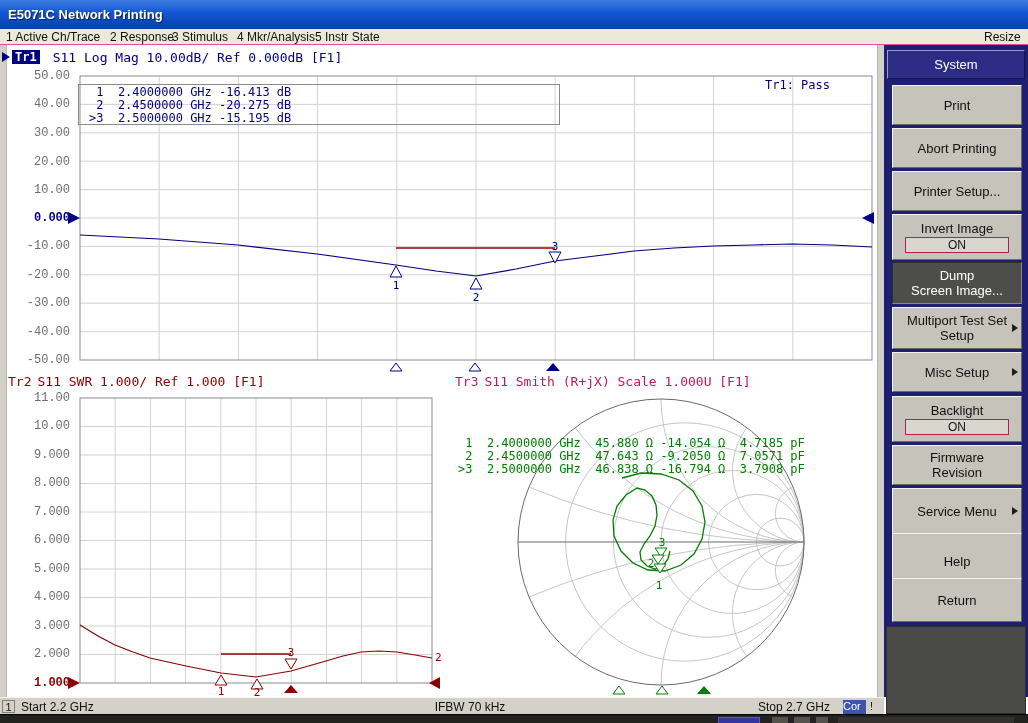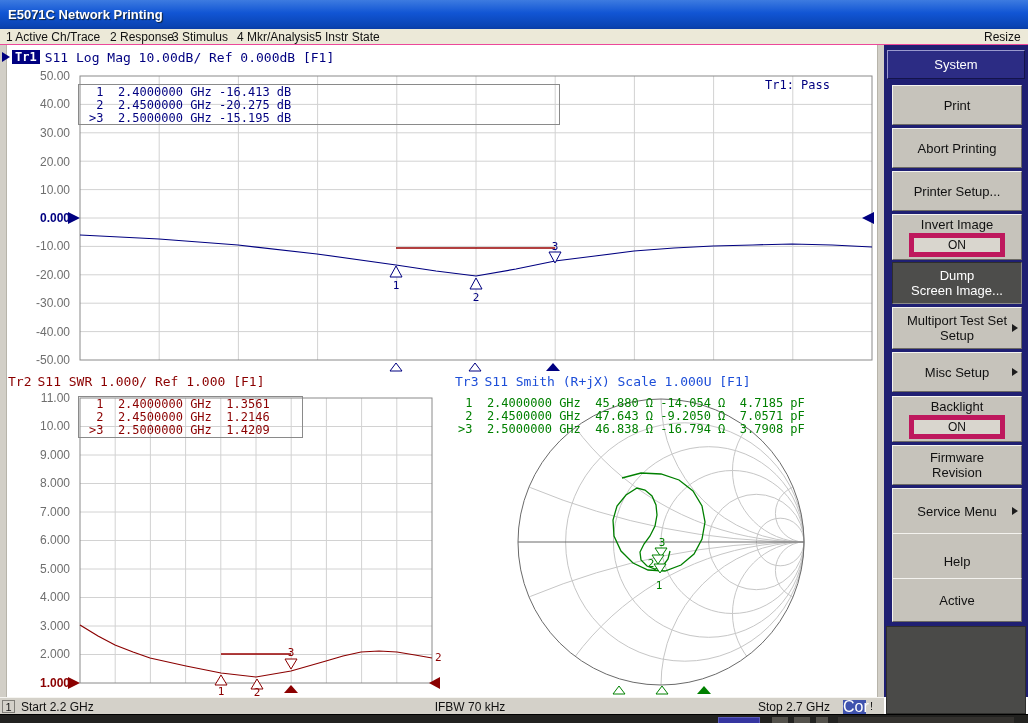--- a/index.html
+++ b/index.html
@@ -19,71 +19,71 @@
   .menubar span { position:absolute; top:1px; white-space:nowrap; }
 
   
   .display { position:absolute; left:0; top:45px; width:884px; height:652px; background:#fff; }
   .bezel-l { position:absolute; left:0; top:45px; width:7px; height:652px; background:#d2cfc7; border-right:1px solid #b7b4aa; }
   .bezel-r { position:absolute; left:877px; top:45px; width:7px; height:652px; background:#d2cfc7; border-left:1px solid #b7b4aa; }
 
   .tr-header { position:absolute; height:14px; display:flex; align-items:center; white-space:pre; }
   .tr1-header { left:2px; top:50px; color:#000080; }
   .tr2-header { left:8px; top:374px; color:#8b0000; }
-  .tr3-header { left:455px; top:374px; color:#1d4ed8;text-align:center; }
+  .tr3-header { left:455px; top:374px; color:#be185d;text-align:center; }
   .tr-header .lbl { font-family:"DejaVu Sans Mono",monospace; font-size:13px; }
   .tr-arrow { width:0; height:0; border-top:5px solid transparent; border-bottom:5px solid transparent;
               border-left:8px solid #000080; margin-right:2px; }
   .tr-name-box { background:#000080; color:#fff; font-family:"DejaVu Sans Mono",monospace;
-                 font-size:12px; font-weight:bold; padding:0 3px; margin-right:5px; }
+                 font-size:12px; font-weight:bold; padding:0 3px; margin-right:13px; }
 
   .ytick { position:absolute; left:6px; width:64px; text-align:right;
-           font-family:Liberation Sans, sans-serif; font-size:12px; color:#6e6e6e; line-height:13px; }
+           font-family:Liberation Mono, monospace; font-size:12px; color:#6e6e6e; line-height:13px; }
   .ytick.ref1 { color:#000080; font-weight:bold; }
   .ytick.ref2 { color:#8b0000; font-weight:bold; }
 
   .mkr-table { position:absolute; border:1px solid #8a8a8a; background:transparent; padding-left:10px; padding-top:1px; }
   .mkr-table .row, .mkr-rows .row { font-family:"DejaVu Sans Mono",monospace; font-size:12px;
            line-height:13px; white-space:pre; }
   .t1 { color:#000080; } .t2 { color:#8b0000; } .t3 { color:#008000; }
-  .mkr-rows { position:absolute; }
+  .mkr-rows { position:absolute;margin-top:40px; }
 
   .pass-label { position:absolute; left:765px; top:78px; color:#000080;
                 font-family:"DejaVu Sans Mono",monospace; font-size:12px; }
 
   svg.plots { position:absolute; left:0; top:45px; }
   .mnum { font-family:"DejaVu Sans Mono",monospace; font-size:11px; }
 
   
   .sidebar { position:absolute; left:884px; top:45px; width:144px; height:652px; background:#1f1f72; }
   .sb-header { position:absolute; left:3px; top:5px; width:138px; height:29px; background:#2c2c84;
     border:1px solid; border-color:#9a9ace #14144a #14144a #9a9ace;
     color:#fff; font-size:13px; display:flex; align-items:center; justify-content:center; }
   .sbtn { position:absolute; left:8px; width:130px; background:#c6c3bb;
     border:1px solid; border-color:#f4f3ef #6c6a64 #6c6a64 #f4f3ef;
     color:#111; font-size:13px; display:flex; flex-direction:column;
     align-items:center; justify-content:center; text-align:center; line-height:15px; }
   .sbtn.dark { background:#4d4d4b; color:#fff; border-color:#2e2e2c #8a8a86 #8a8a86 #2e2e2c; }
-  .sbtn .sub-on { width:96px; background:#d9d6ce; border:5px solid #be185d; font-size:12px;
+  .sbtn .sub-on { width:104px; background:#d9d6ce; border:1px solid #be185d; font-size:12px;
     line-height:14px; margin-top:1px; }
   .sbtn .menu-arrow { position:absolute; right:3px; top:50%; margin-top:-4px; width:0; height:0;
     border-top:4px solid transparent; border-bottom:4px solid transparent; border-left:6px solid #1c1c1c; }
   .sb-panel { position:absolute; left:2px; top:581px; width:140px; height:69px; background:#4a4a48;
     border:1px solid #2e2e2c; }
 
   
   .statusbar { position:absolute; left:0; top:697px; width:884px; height:17px; background:#d4d1c9;
     border-top:1px solid #f6f5f1; font-size:12px; color:#111; }
   .ch-box { position:absolute; left:2px; top:2px; width:13px; height:13px; border:1px solid #807e78;
     font-size:11px; text-align:center; line-height:12px; }
   .st-start { position:absolute; left:21px; top:2px; }
   .st-ifbw  { position:absolute; left:390px; top:2px; width:160px; text-align:center; }
   .st-stop  { position:absolute; left:758px; top:2px; }
   .cor-box  { position:absolute; left:843px; top:2px; width:23px; height:21px; background:#4053ae;
-    color:#fff; font-size:16px; text-align:right; line-height:13px; }
+    color:#fff; font-size:11px; text-align:left; line-height:13px; }
   .alert    { position:absolute; left:870px; top:2px; font-size:11px; }
 
   
   .bottomstrip { position:absolute; left:0; top:714px; width:1028px; height:9px; background:#222220;
     border-top:1px solid #000; }
   .bs-blue { position:absolute; left:718px; top:2px; width:42px; height:7px; background:#3535a0; border:1px solid #5a5ab8; }
   .bs-g1 { position:absolute; left:772px; top:2px; width:16px; height:7px; background:#54524c; }
   .bs-g2 { position:absolute; left:794px; top:2px; width:16px; height:7px; background:#54524c; }
   .bs-g3 { position:absolute; left:816px; top:2px; width:12px; height:7px; background:#54524c; }
   .bs-txt { position:absolute; left:838px; top:2px; width:176px; height:7px; background:#34322f; }
@@ -234,25 +234,20 @@
   <div class="ytick" style="top:648px">2.000</div>
   <div class="ytick ref2" style="top:677px">1.000</div>
 
   <div class="mkr-table" style="left:78px;top:84px;width:482px;height:41px">
     <div class="row t1"> 1  2.4000000 GHz -16.413 dB</div>
     <div class="row t1"> 2  2.4500000 GHz -20.275 dB</div>
     <div class="row t1">&gt;3  2.5000000 GHz -15.195 dB</div>
   </div>
   <div class="pass-label">Tr1: Pass</div>
 
-  <div class="mkr-table" style="left:78px;top:396px;width:225px;height:42px">
-    <div class="row t2"> 1  2.4000000 GHz  1.3561</div>
-    <div class="row t2"> 2  2.4500000 GHz  1.2146</div>
-    <div class="row t2">&gt;3  2.5000000 GHz  1.4209</div>
-  </div>
 
   <div class="mkr-rows" style="left:458px;top:397px">
     <div class="row t3"> 1  2.4000000 GHz  45.880 Ω -14.054 Ω  4.7185 pF</div>
     <div class="row t3"> 2  2.4500000 GHz  47.643 Ω -9.2050 Ω  7.0571 pF</div>
     <div class="row t3">&gt;3  2.5000000 GHz  46.838 Ω -16.794 Ω  3.7908 pF</div>
   </div>
 
   <div class="sidebar">
     <div class="sb-header">System</div>
 
@@ -291,21 +286,21 @@
       <span>Revision</span>
     </div>
     <div class="sbtn" style="top:443px;height:46px">
       <span>Service Menu</span>
       <span class="menu-arrow"></span>
     </div>
     <div class="sbtn" style="top:488px;height:56px">
       <span>Help</span>
     </div>
     <div class="sbtn" style="top:533px;height:44px">
-      <span>Active</span>
+      <span>Return</span>
     </div>
     <div class="sb-panel" style="height:88px"></div>
   </div>
 
   <div class="statusbar">
     <div class="ch-box">1</div>
     <span class="st-start">Start 2.2 GHz</span>
     <span class="st-ifbw">IFBW 70 kHz</span>
     <span class="st-stop">Stop 2.7 GHz</span>
     <span class="cor-box">Cor</span>

